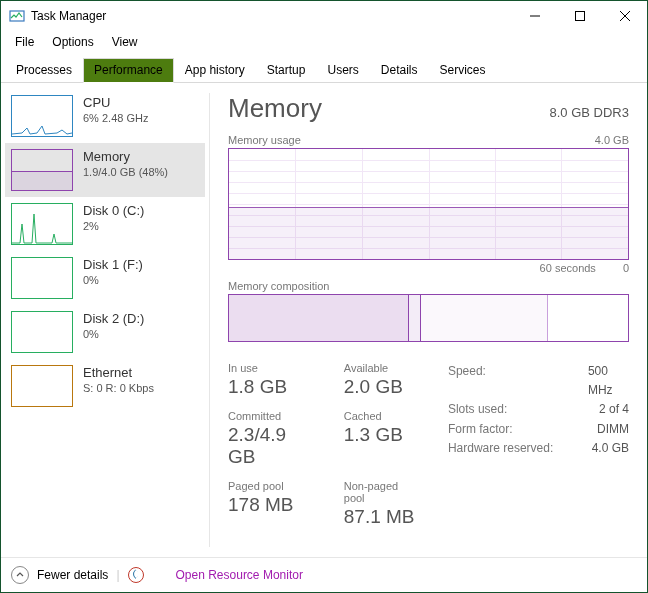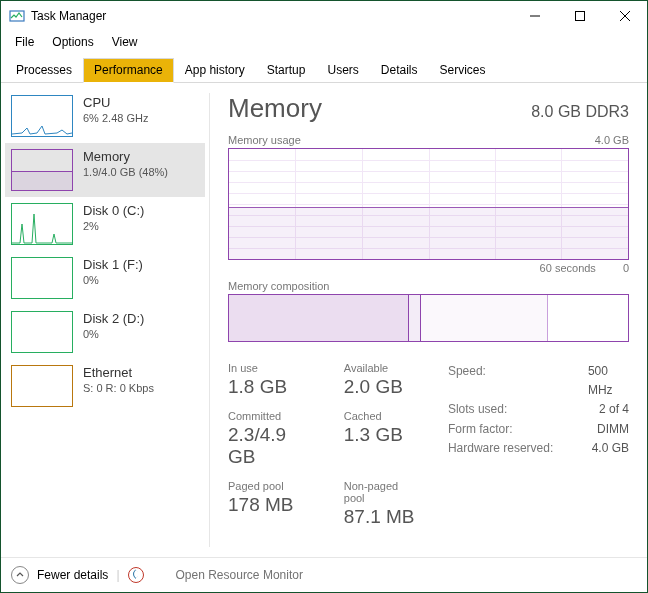--- a/index.html
+++ b/index.html
@@ -6,52 +6,52 @@
   body { font-family: "Segoe UI", Arial, sans-serif; font-size: 12px; color: #000; background: #fff; }
   .window { width: 648px; height: 593px; border: 1px solid #14532d; display: flex; flex-direction: column; background: #fff; }
   .titlebar { height: 30px; display: flex; align-items: center; padding: 0 0 0 8px; }
   .titlebar .icon { width: 16px; height: 16px; margin-right: 6px; }
   .titlebar .title { flex: 1; font-size: 12px; }
   .titlebar .winbtn { width: 45px; height: 30px; display:flex; align-items:center; justify-content:center; }
   .menubar { height: 22px; display:flex; align-items:center; padding: 0 6px; gap: 2px; }
   .menuitem { padding: 2px 8px; font-size: 12px; }
   .tabs { display:flex; border-bottom: 1px solid #d9d9d9; padding: 0 4px; margin-top:4px; }
   .tab { padding: 4px 10px 5px 10px; font-size: 12px; border:1px solid transparent; position:relative; top:1px; }
-  .tab.active { border:1px solid #d9d9d9; border-bottom:1px solid #fff; background:#eab308; }
+  .tab.active { border:1px solid #d9d9d9; border-bottom:1px solid #fff; background:#4d7c0f; }
   .content { flex:1; display:flex; overflow:hidden; }
   .sidebar { width: 208px; padding: 6px 4px; overflow:auto; }
   .side-item { display:flex; padding: 6px 6px; cursor:default; }
   .side-item.selected { background:#e5e5e5; }
   .side-thumb { width:62px; height:42px; border:1px solid; flex-shrink:0; position:relative; margin-right:10px; }
   .side-labels .lname { font-size:13px; color:#333; }
   .side-labels .lsub { font-size:11px; color:#555; margin-top:2px; }
   .vdivider { width:1px; background:#e6e6e6; margin: 10px 0; }
   .main { flex:1; padding: 10px 18px 0 18px; display:flex; flex-direction:column; overflow:hidden; }
   .main-header { display:flex; align-items:baseline; justify-content:space-between; }
   .main-title { font-size:26px; font-weight:400; color:#555; }
-  .main-sub { font-size:16px; color:#555; }
+  .main-sub { font-size:13px; color:#555; }
   .chart-label { font-size:11px; color:#777; margin-top:10px; display:flex; justify-content:space-between; }
   .chart-box { border:1px solid #8e44ad; height:112px; position:relative; background:#fff; margin-top:2px; }
   .chart-grid { position:absolute; inset:0; }
   .chart-grid .h { position:absolute; left:0; right:0; border-top:1px solid #f1e6f6; }
   .chart-grid .v { position:absolute; top:0; bottom:0; border-left:1px solid #f1e6f6; }
   .chart-fill { position:absolute; left:0; right:0; bottom:0; height:47%; background:rgba(142,68,173,0.08); border-top:1px solid #9b59b6; }
   .chart-axis { font-size:11px; color:#777; display:flex; justify-content:flex-end; margin-top:2px;gap:27px; }
   .comp-box { border:1px solid #8e44ad; height:48px; margin-top:2px; display:flex; }
   .comp-seg { height:100%; }
   .stats { display:flex; margin-top:20px; gap:30px; }
   .stats-left { display:grid; grid-template-columns: auto auto; column-gap:28px; row-gap:12px; }
   .stat .slabel { font-size:11px; color:#777; }
   .stat .svalue { font-size:19px; color:#555; margin-top:2px; }
   .stats-right { font-size:12px; color:#555; }
   .stats-right .row { display:flex; justify-content:space-between; gap:20px; line-height:1.6; }
   .stats-right .rlabel { color:#777; min-width:120px; }
   .footer { border-top:1px solid #e6e6e6; padding:8px 10px; display:flex; align-items:center; gap:8px; font-size:12px; }
   .footer .fdiv { color:#ccc; }
-  .link { color:#737373; cursor:pointer;padding-left:24px; }
+  .link { color:#a21caf; cursor:pointer;padding-left:24px; }
   .chevron-circle { width:18px; height:18px; border:1px solid #888; border-radius:50%; display:flex; align-items:center; justify-content:center; font-size:10px; color:#555; }
   .redcircle { width:16px; height:16px; border:1.5px solid #c0392b; border-radius:50%; display:flex; align-items:center; justify-content:center; position:relative; }
   .redcircle::after { content:""; width:6px; height:6px; border:1.5px solid #2471a3; border-right:none; border-top:none; transform:rotate(45deg) translate(-1px,-1px); border-radius:0 0 0 6px; position:absolute; }
 </style>
 </head>
 <body>
 
 <div class="window">
 
   <div class="titlebar">

